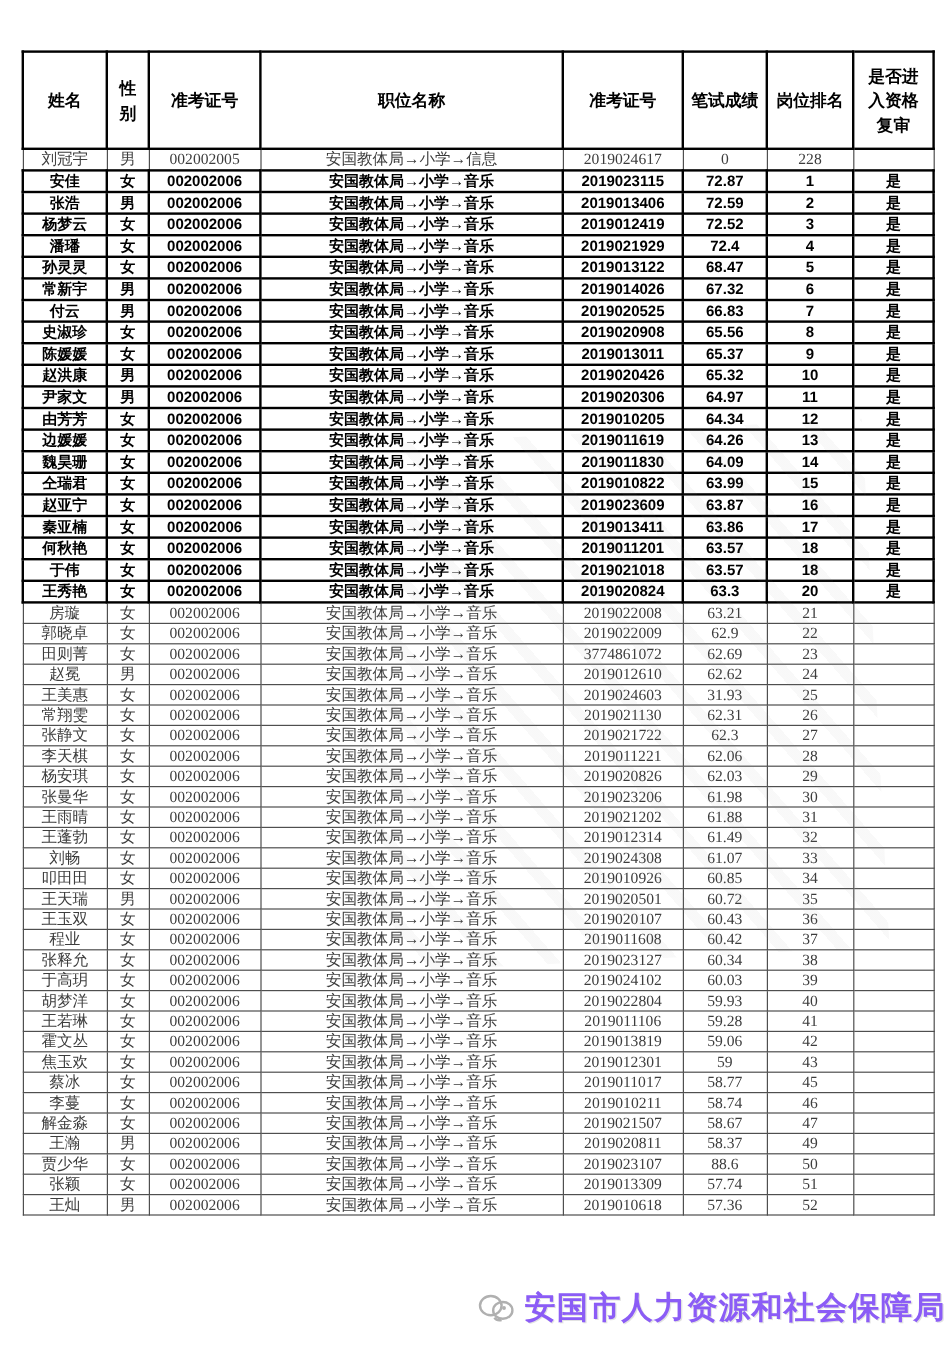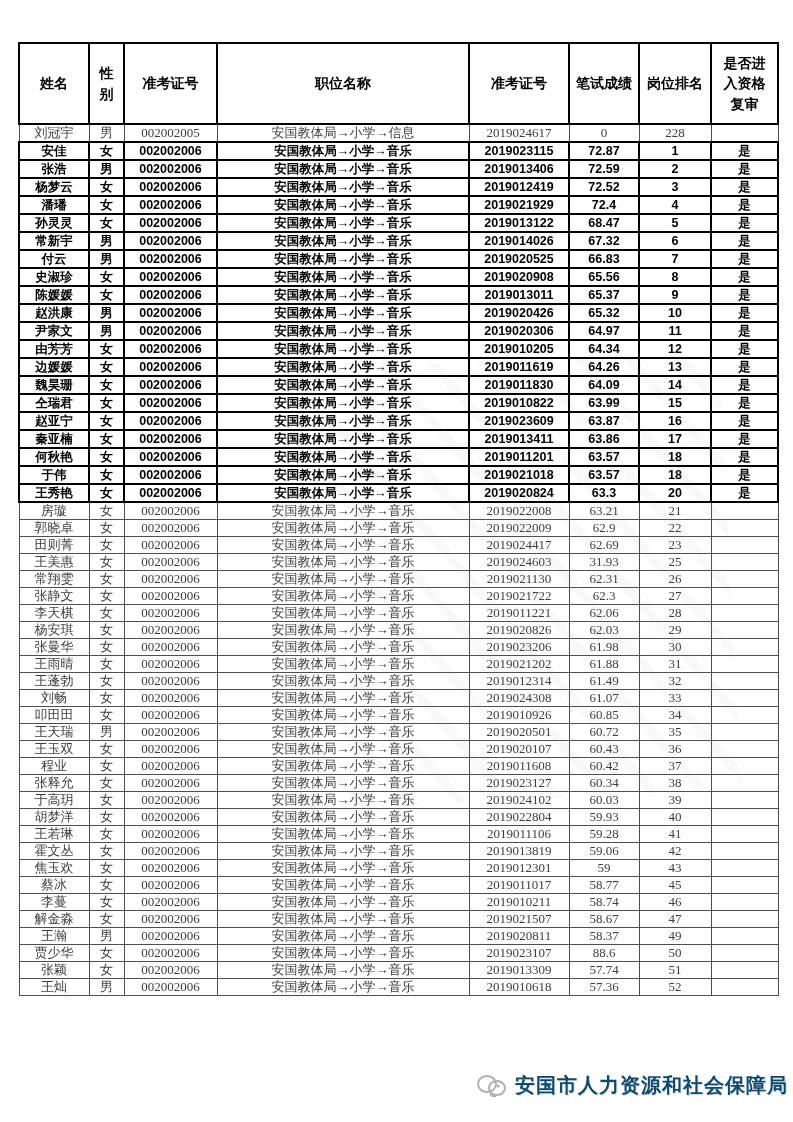--- a/index.html
+++ b/index.html
@@ -43,21 +43,21 @@
         rgba(0,0,0,0) 9px 38px);
     transform:rotate(-3deg);
   }
   .footer{
     position:absolute;top:1072px;right:5px;z-index:3;
     display:flex;align-items:center;gap:5px;
   }
   .footer-logo{width:34px;height:26px;display:inline-block;}
   .footer-text{
     font-family:"Liberation Serif","DejaVu Serif",serif;
-    font-size:20px;font-weight:bold;color:#0c4a6e;
+    font-size:26px;font-weight:bold;color:#8b5cf6;
     text-shadow:1px 1px 0 #e2e2e2;
     letter-spacing:1px;white-space:nowrap;
   }
 </style>
 </head>
 <body>
 
 <div class="page">
 
   <table>
@@ -312,23 +312,33 @@
           <td>2019022009</td>
           <td>62.9</td>
           <td>22</td>
           <td></td>
         </tr>
         <tr>
           <td>田则菁</td>
           <td>女</td>
           <td>002002006</td>
           <td>安国教体局→小学→音乐</td>
-          <td>2019024417</td>
+          <td>3774861072</td>
           <td>62.69</td>
           <td>23</td>
+          <td></td>
+        </tr>
+        <tr>
+          <td>赵冕</td>
+          <td>男</td>
+          <td>002002006</td>
+          <td>安国教体局→小学→音乐</td>
+          <td>2019012610</td>
+          <td>62.62</td>
+          <td>24</td>
           <td></td>
         </tr>
         <tr>
           <td>王美惠</td>
           <td>女</td>
           <td>002002006</td>
           <td>安国教体局→小学→音乐</td>
           <td>2019024603</td>
           <td>31.93</td>
           <td>25</td>

